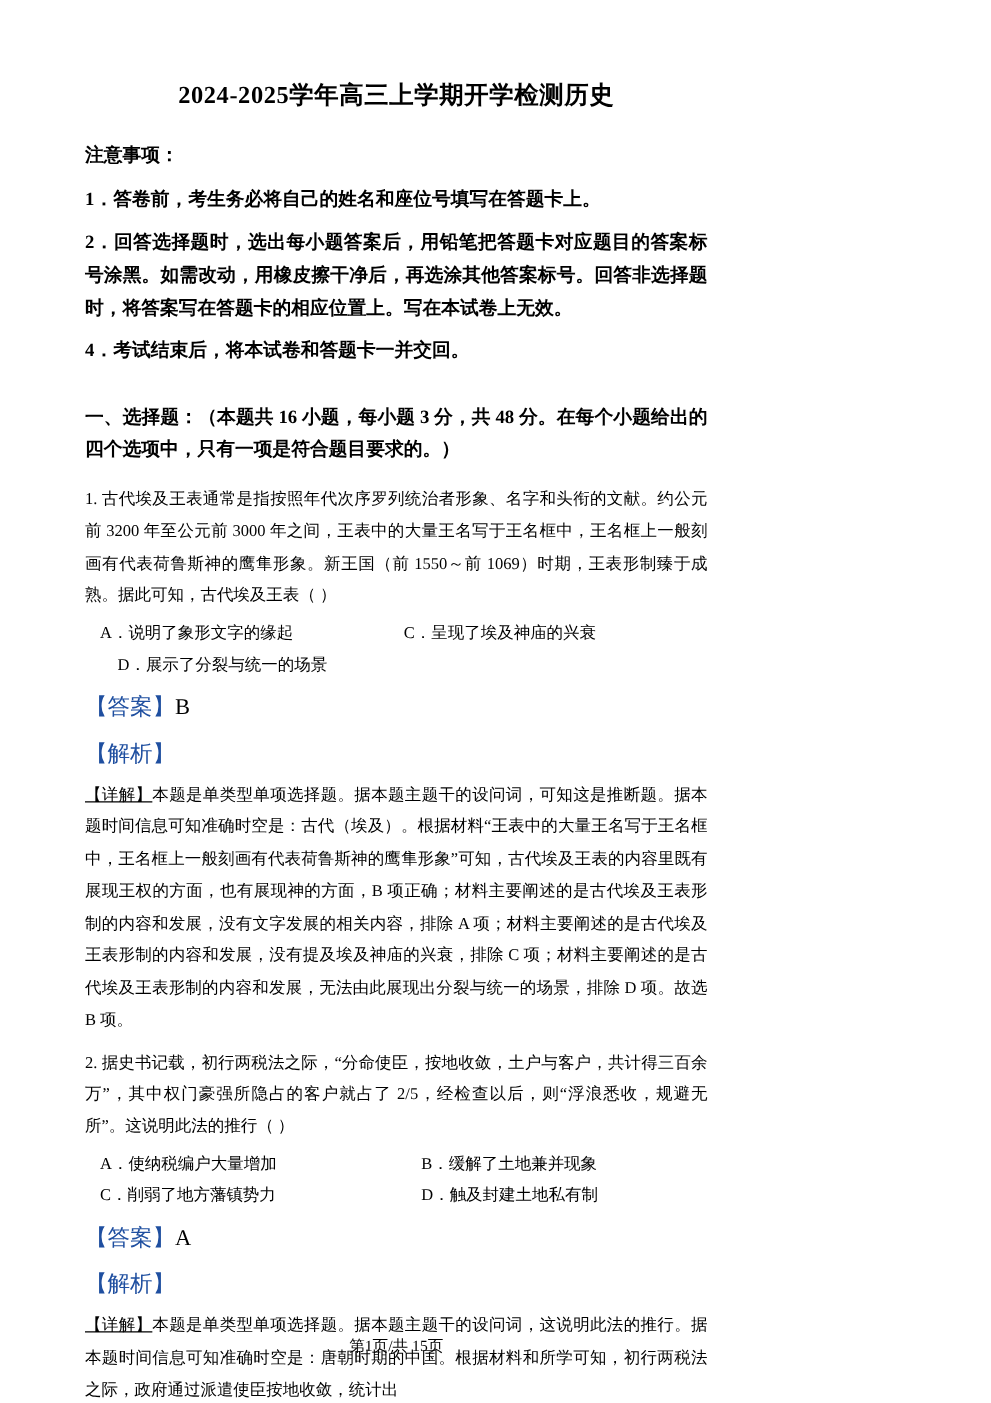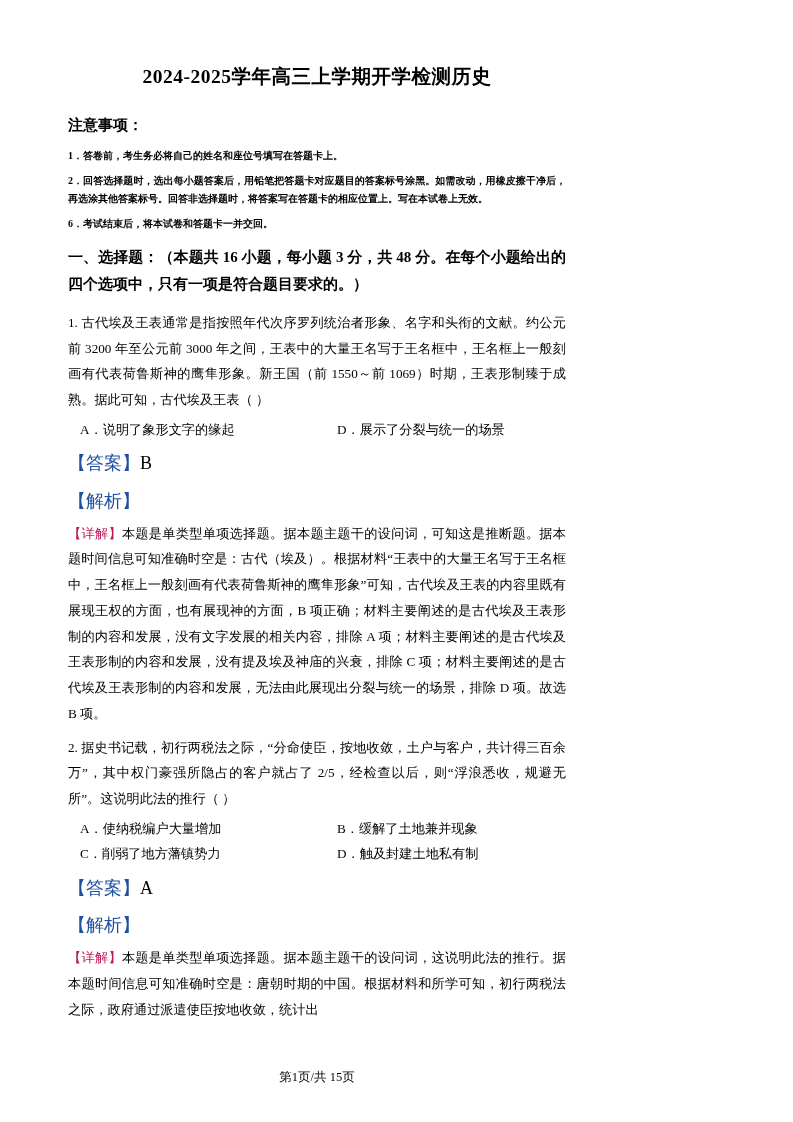--- a/index.html
+++ b/index.html
@@ -30,31 +30,31 @@
     margin: 0 0 22px 0;
     line-height: 1.5;
   }
   .notice-head {
     font-size: 15px;
     font-weight: bold;
     margin: 0 0 10px 0;
     line-height: 1.6;
   }
   .notice-item {
-    font-size: 10px;
+    font-size: 15px;
     font-weight: bold;
     line-height: 1.78;
     margin: 0 0 7px 0;
     text-align: justify;
   }
   .section-head {
     font-size: 15px;
     font-weight: bold;
     line-height: 1.78;
-    margin: 12px 0 12px 0;
+    margin: 26px 0 12px 0;
     text-align: justify;
   }
   .q-stem {
     font-size: 13.2px;
     line-height: 1.95;
     margin: 0 0 4px 0;
     text-align: justify;
   }
   .opts {
     display: flex;
@@ -80,21 +80,22 @@
   .tag-line .ans-val {
     color: #000000;
   }
   .explain {
     font-size: 13.2px;
     line-height: 1.95;
     margin: 0 0 4px 0;
     text-align: justify;
   }
   .explain .lead {
-    color: #be185d;
+    color: #000000;
+    text-decoration: underline;
   }
   .gap-sm { height: 4px; }
   .footer {
     position: absolute;
     left: 0;
     right: 0;
     bottom: 36px;
     text-align: center;
     font-size: 12.5px;
     font-family: "Liberation Serif", "DejaVu Serif", serif;
@@ -104,28 +105,29 @@
 <body>
 
 <div class="page">
 
   <h1 class="doc-title">2024-2025学年高三上学期开学检测历史</h1>
 
   <p class="notice-head">注意事项：</p>
 
   <p class="notice-item">1．答卷前，考生务必将自己的姓名和座位号填写在答题卡上。</p>
   <p class="notice-item">2．回答选择题时，选出每小题答案后，用铅笔把答题卡对应题目的答案标号涂黑。如需改动，用橡皮擦干净后，再选涂其他答案标号。回答非选择题时，将答案写在答题卡的相应位置上。写在本试卷上无效。</p>
-  <p class="notice-item">6．考试结束后，将本试卷和答题卡一并交回。</p>
+  <p class="notice-item">4．考试结束后，将本试卷和答题卡一并交回。</p>
 
   <p class="section-head">一、选择题：（本题共 16 小题，每小题 3 分，共 48 分。在每个小题给出的四个选项中，只有一项是符合题目要求的。）</p>
 
   <div>
     <p class="q-stem">1. 古代埃及王表通常是指按照年代次序罗列统治者形象、名字和头衔的文献。约公元前 3200 年至公元前 3000 年之间，王表中的大量王名写于王名框中，王名框上一般刻画有代表荷鲁斯神的鹰隼形象。新王国（前 1550～前 1069）时期，王表形制臻于成熟。据此可知，古代埃及王表（     ）</p>
     <div class="opts">
       <div class="opt">A．说明了象形文字的缘起</div>
+      <div class="opt">C．呈现了埃及神庙的兴衰</div>
       <div class="opt right">D．展示了分裂与统一的场景</div>
     </div>
     <p class="tag-line"><span>【答案】</span><span class="ans-val">B</span></p>
     <p class="tag-line">【解析】</p>
     <p class="explain"><span class="lead">【详解】</span><span>本题是单类型单项选择题。据本题主题干的设问词，可知这是推断题。据本题时间信息可知准确时空是：古代（埃及）。根据材料“王表中的大量王名写于王名框中，王名框上一般刻画有代表荷鲁斯神的鹰隼形象”可知，古代埃及王表的内容里既有展现王权的方面，也有展现神的方面，B 项正确；材料主要阐述的是古代埃及王表形制的内容和发展，没有文字发展的相关内容，排除 A 项；材料主要阐述的是古代埃及王表形制的内容和发展，没有提及埃及神庙的兴衰，排除 C 项；材料主要阐述的是古代埃及王表形制的内容和发展，无法由此展现出分裂与统一的场景，排除 D 项。故选 B 项。</span></p>
   </div>
 
   <div class="gap-sm"></div>
 
   <div>

